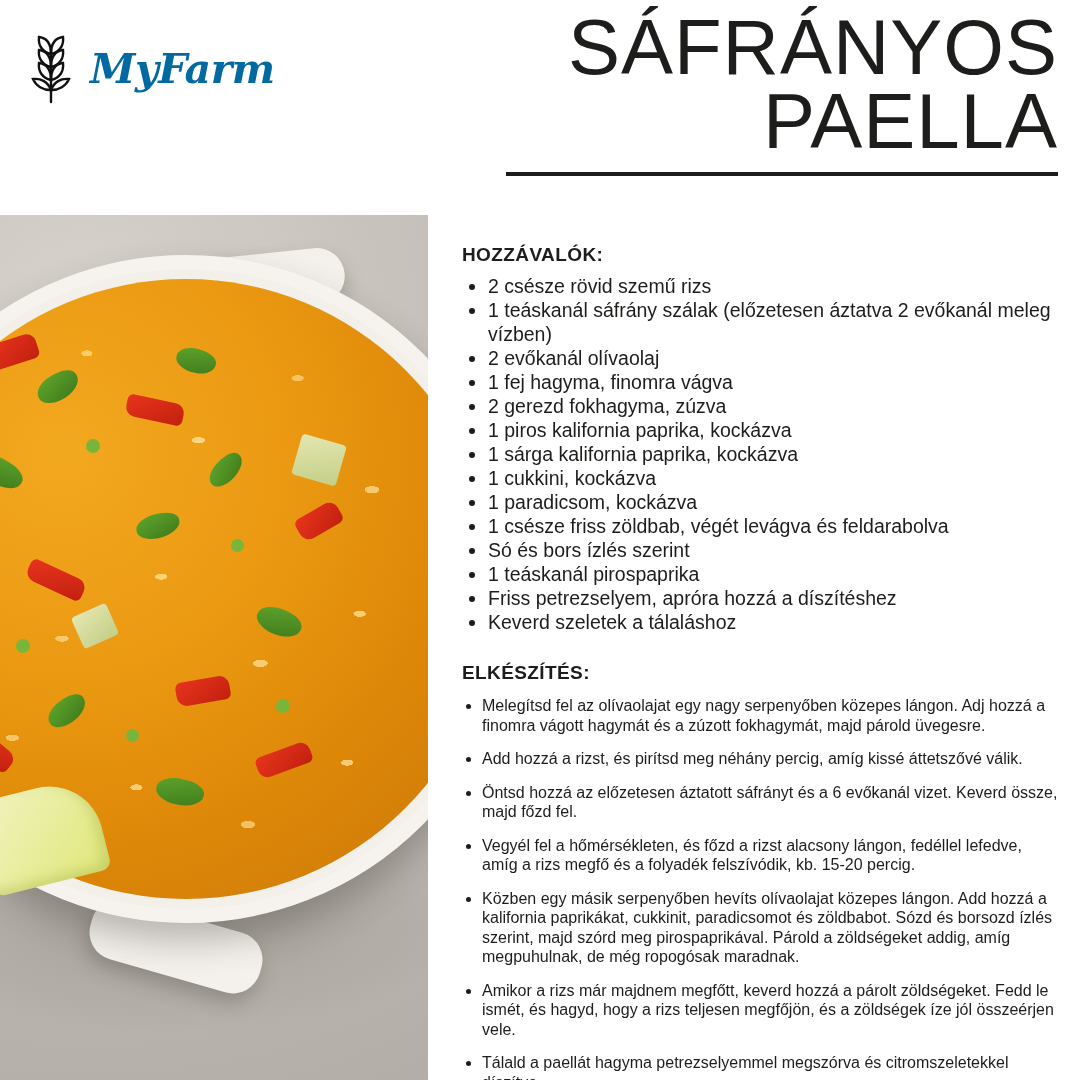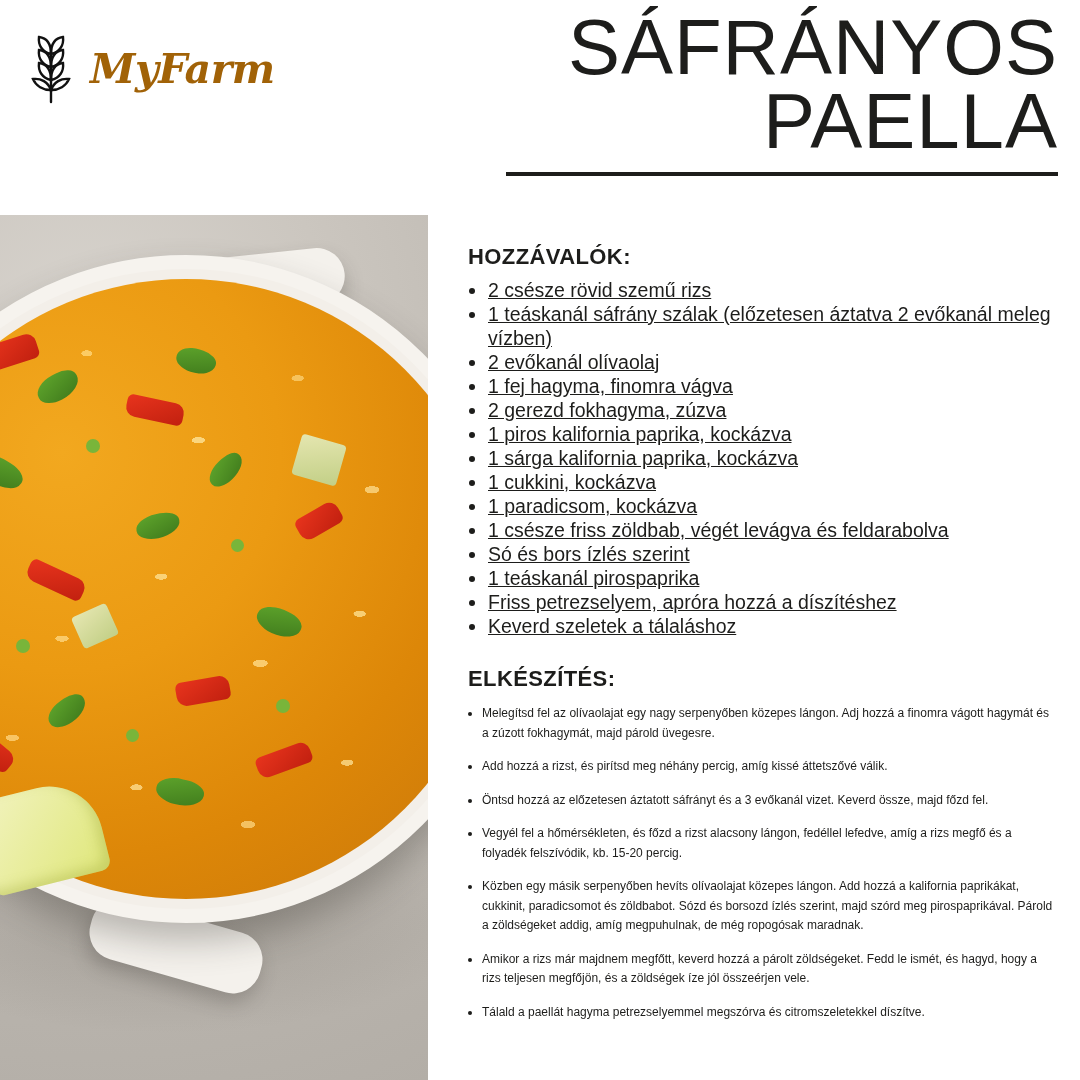--- a/index.html
+++ b/index.html
@@ -37,21 +37,21 @@
     width: 58px;
     height: 74px;
     flex: none;
   }
   .brand-name {
     font-family: "DejaVu Serif", serif;
     font-style: italic;
     font-weight: bold;
     font-size: 41px;
     letter-spacing: -0.5px;
-    color: #a16207;
+    color: #0369a1;
   }
 
   .title-block {
     position: absolute;
     right: 22px;
     top: 10px;
     width: 590px;
     text-align: right;
   }
   .title-line {
@@ -178,49 +178,48 @@
   }
 
   
   .recipe {
     position: absolute;
     left: 452px;
     top: 244px;
     width: 606px;
   }
   .section-heading {
-    font-size: 22px;
+    font-size: 19px;
     font-weight: bold;
     letter-spacing: .4px;
     color: #1d1d1b;
-    margin: 0 0 8px 16px;
+    margin: 0 0 8px 10px;
   }
   ul.ingredients {
     list-style: disc;
     margin: 0 0 0 6px;
     padding-left: 30px;
   }
   ul.ingredients li {
     font-size: 19.5px;
     line-height: 24px;
     color: #1d1d1b;
     margin: 0;
-    text-decoration: underline;
   }
   .steps-heading {
     margin-top: 28px;
     margin-bottom: 12px;
   }
   ul.steps {
     list-style: disc;
     margin: 0;
     padding-left: 30px;
   }
   ul.steps li {
-    font-size: 12px;
+    font-size: 16px;
     line-height: 19.5px;
     color: #1d1d1b;
     margin-bottom: 14px;
   }
 </style>
 </head>
 <body>
 
 <div class="header">
 
@@ -307,20 +306,20 @@
     <li>Só és bors ízlés szerint</li>
     <li>1 teáskanál pirospaprika</li>
     <li>Friss petrezselyem, apróra hozzá a díszítéshez</li>
     <li>Keverd szeletek a tálaláshoz</li>
   </ul>
 
   <h2 class="section-heading steps-heading">ELKÉSZÍTÉS:</h2>
   <ul class="steps">
     <li>Melegítsd fel az olívaolajat egy nagy serpenyőben közepes lángon. Adj hozzá a finomra vágott hagymát és a zúzott fokhagymát, majd párold üvegesre.</li>
     <li>Add hozzá a rizst, és pirítsd meg néhány percig, amíg kissé áttetszővé válik.</li>
-    <li>Öntsd hozzá az előzetesen áztatott sáfrányt és a 3 evőkanál vizet. Keverd össze, majd főzd fel.</li>
+    <li>Öntsd hozzá az előzetesen áztatott sáfrányt és a 6 evőkanál vizet. Keverd össze, majd főzd fel.</li>
     <li>Vegyél fel a hőmérsékleten, és főzd a rizst alacsony lángon, fedéllel lefedve, amíg a rizs megfő és a folyadék felszívódik, kb. 15-20 percig.</li>
     <li>Közben egy másik serpenyőben hevíts olívaolajat közepes lángon. Add hozzá a kalifornia paprikákat, cukkinit, paradicsomot és zöldbabot. Sózd és borsozd ízlés szerint, majd szórd meg pirospaprikával. Párold a zöldségeket addig, amíg megpuhulnak, de még ropogósak maradnak.</li>
     <li>Amikor a rizs már majdnem megfőtt, keverd hozzá a párolt zöldségeket. Fedd le ismét, és hagyd, hogy a rizs teljesen megfőjön, és a zöldségek íze jól összeérjen vele.</li>
     <li>Tálald a paellát hagyma petrezselyemmel megszórva és citromszeletekkel díszítve.</li>
   </ul>
 
 </div>
 
 </body></html>

